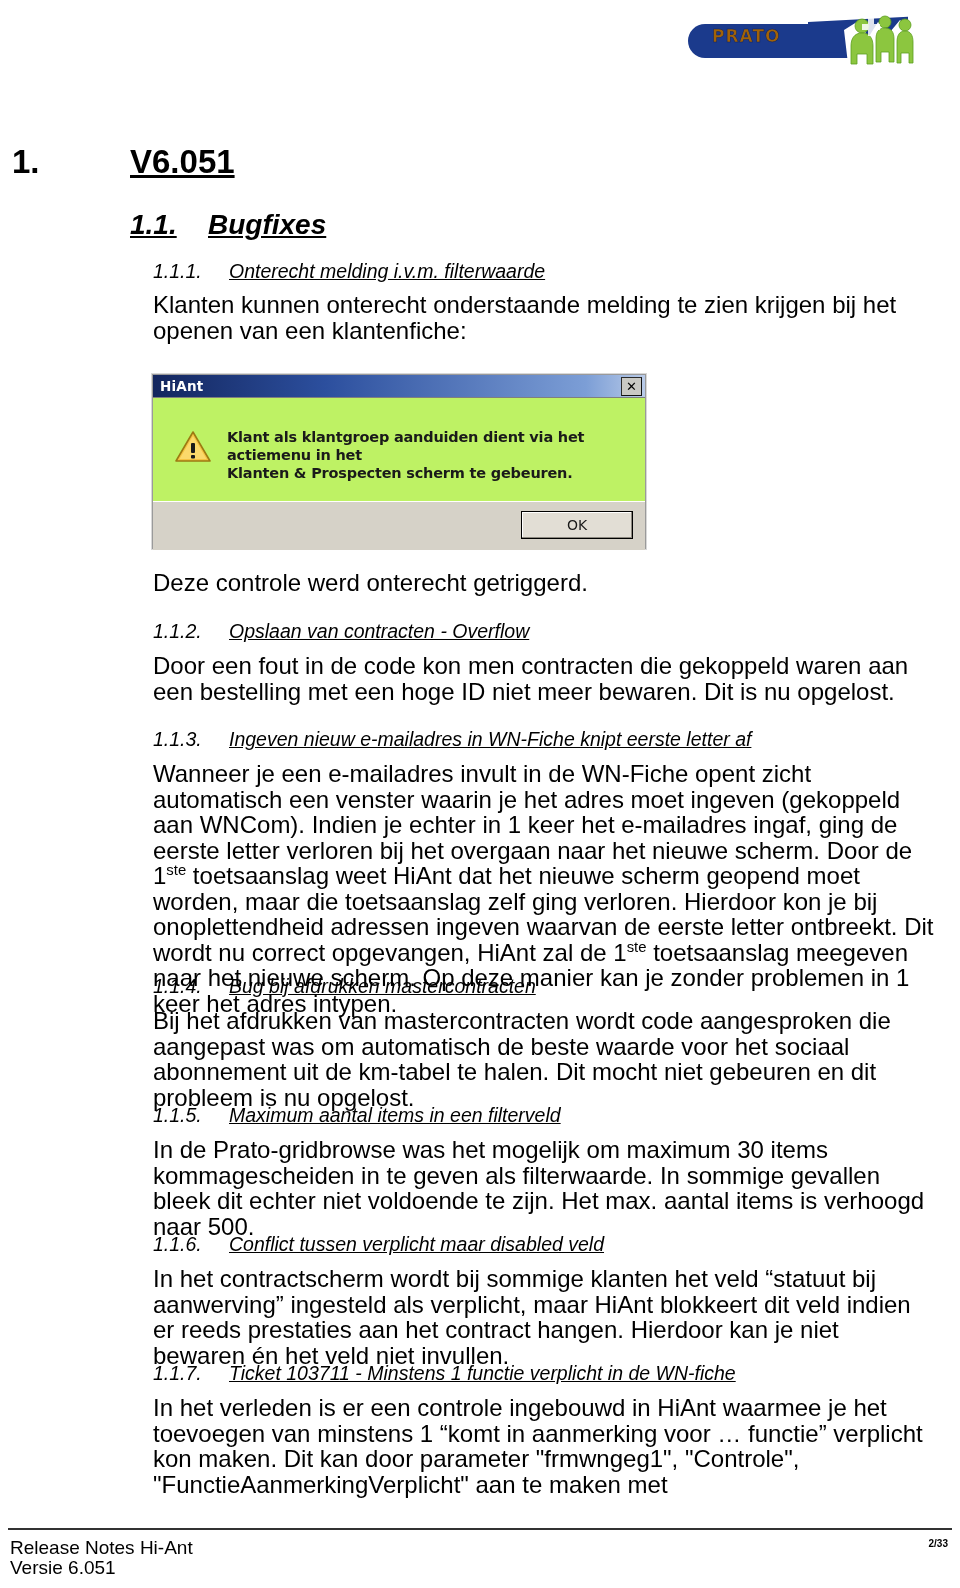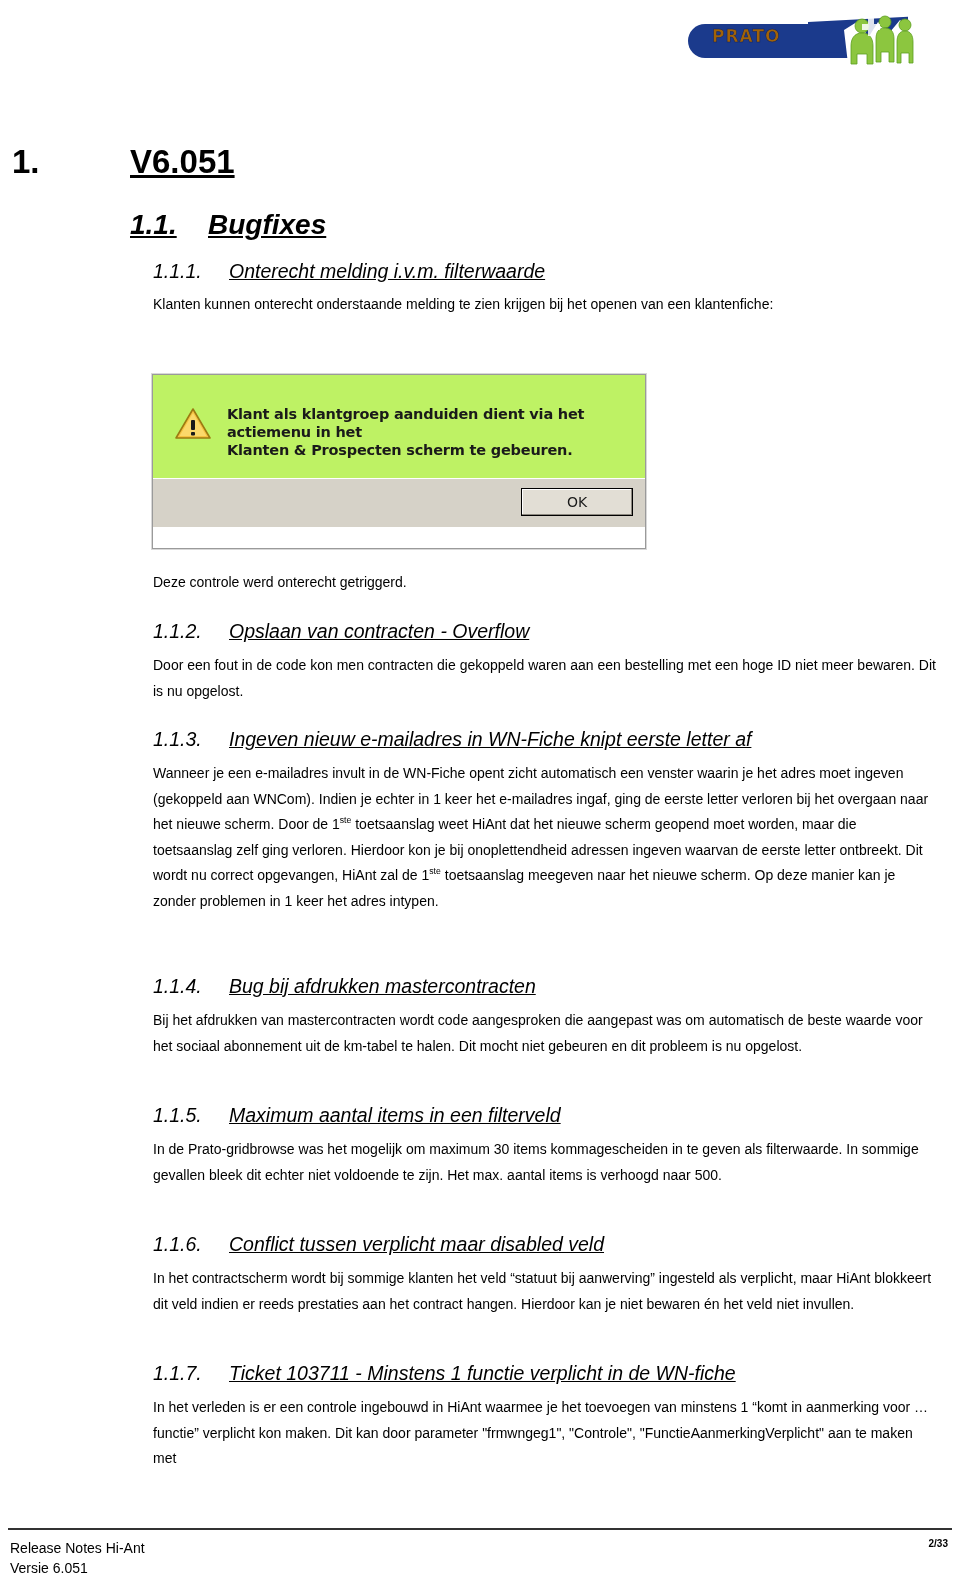--- a/index.html
+++ b/index.html
@@ -96,21 +96,21 @@
     font-style: italic;
     white-space: nowrap;
   }
   .h3 .num { display: inline-block; width: 76px; font-style: italic; }
   .h3 .ttl { text-decoration: underline; }
 
   .body-text {
     position: absolute;
     left: 153px;
     width: 784px;
-    font-size: 14px;
+    font-size: 24px;
     line-height: 25.5px;
     text-align: left;
   }
 
   sup { font-size: 0.62em; vertical-align: super; line-height: 0; }
 
   
   .dialog {
     position: absolute;
     left: 152px;
@@ -205,21 +205,21 @@
     left: 8px;
     top: 1528px;
     width: 944px;
     height: 2px;
     background: #333333;
   }
   .footer-left {
     position: absolute;
     left: 10px;
     top: 1538px;
-    font-size: 14px;
+    font-size: 19px;
     line-height: 20px;
   }
   .footer-right {
     position: absolute;
     right: 12px;
     top: 1538px;
     font-size: 10px;
     font-weight: bold;
   }
 </style>
@@ -251,20 +251,24 @@
 <div class="h2">
   <span class="num">1.1.</span><span class="ttl">Bugfixes</span>
 </div>
 
 <div class="h3" style="top:260px">
   <span class="num">1.1.1.</span><span class="ttl">Onterecht melding i.v.m. filterwaarde</span>
 </div>
 <div class="body-text" style="top:292px">Klanten kunnen onterecht onderstaande melding te zien krijgen bij het openen van een klantenfiche:</div>
 
 <div class="dialog">
+  <div class="dlg-titlebar">
+    <span class="dlg-title">HiAnt</span>
+    <span class="dlg-close">✕</span>
+  </div>
   <div class="dlg-body">
     <svg class="warn-icon" viewBox="0 0 36 33">
       <path d="M18 2 L35 31 L1 31 Z" fill="#f5c242" stroke="#9c7a12" stroke-width="1.6" stroke-linejoin="round"></path>
       <path d="M18 6 L31.5 29 L4.5 29 Z" fill="#fbd96b" stroke="none"></path>
       <rect x="16" y="13" width="4" height="10" rx="1" fill="#1a1a1a"></rect>
       <rect x="16" y="25" width="4" height="3.6" rx="1" fill="#1a1a1a"></rect>
     </svg>
     <div class="dlg-msg">
       <div>Klant als klantgroep aanduiden dient via het actiemenu in het</div>
       <div>Klanten &amp; Prospecten scherm te gebeuren.</div>

